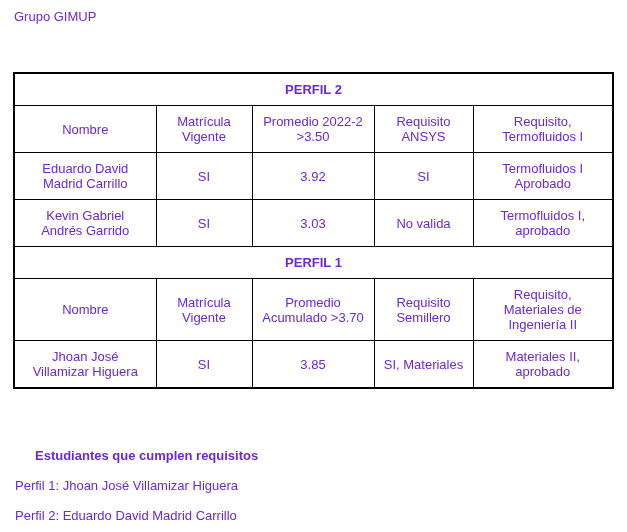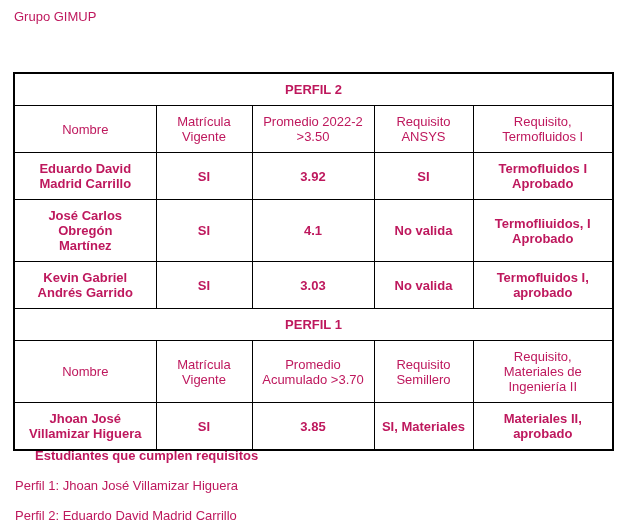--- a/index.html
+++ b/index.html
@@ -6,21 +6,21 @@
     margin: 0;
     padding: 0;
     background: #ffffff;
   }
   .page {
     position: relative;
     width: 627px;
     height: 532px;
     background: #ffffff;
     font-family: "Liberation Sans", sans-serif;
-    color: #be185d;
+    color: #6d28d9;
     overflow: hidden;
   }
   .doc-title {
     position: absolute;
     left: 14px;
     top: 9px;
     font-size: 13px;
     line-height: 15px;
   }
   table.doc-table {
@@ -43,21 +43,21 @@
     overflow: hidden;
   }
   td.label-cell {
     font-weight: bold;
     text-align: left;
     padding-left: 5px;
   }
   tr.r-label  { height: 19px; }
   tr.r-head2  { height: 32px; }
   tr.r-head1  { height: 48px; }
-  tr.r-data   { height: 36px; font-weight: bold; }
+  tr.r-data   { height: 36px; }
   td.name-cell { text-align: left; }
   .footer {
     position: absolute;
     left: 15px;
     top: 448px;
     font-size: 13px;
     line-height: 15px;
   }
   .footer-heading {
     font-weight: bold;
@@ -103,29 +103,20 @@
       <tr class="r-data">
         <td class="name-cell">Eduardo David
 Madrid Carrillo</td>
         <td>SI</td>
         <td>3.92</td>
         <td>SI</td>
         <td>Termofluidos I
 Aprobado</td>
       </tr>
       <tr class="r-data">
-        <td class="name-cell">José Carlos Obregón
-Martínez</td>
-        <td>SI</td>
-        <td>4.1</td>
-        <td>No valida</td>
-        <td>Termofliuidos, I
-Aprobado</td>
-      </tr>
-      <tr class="r-data">
         <td class="name-cell">Kevin Gabriel
 Andrés Garrido</td>
         <td>SI</td>
         <td>3.03</td>
         <td>No valida</td>
         <td>Termofluidos I,
 aprobado</td>
       </tr>
 
       <tr class="r-label">

